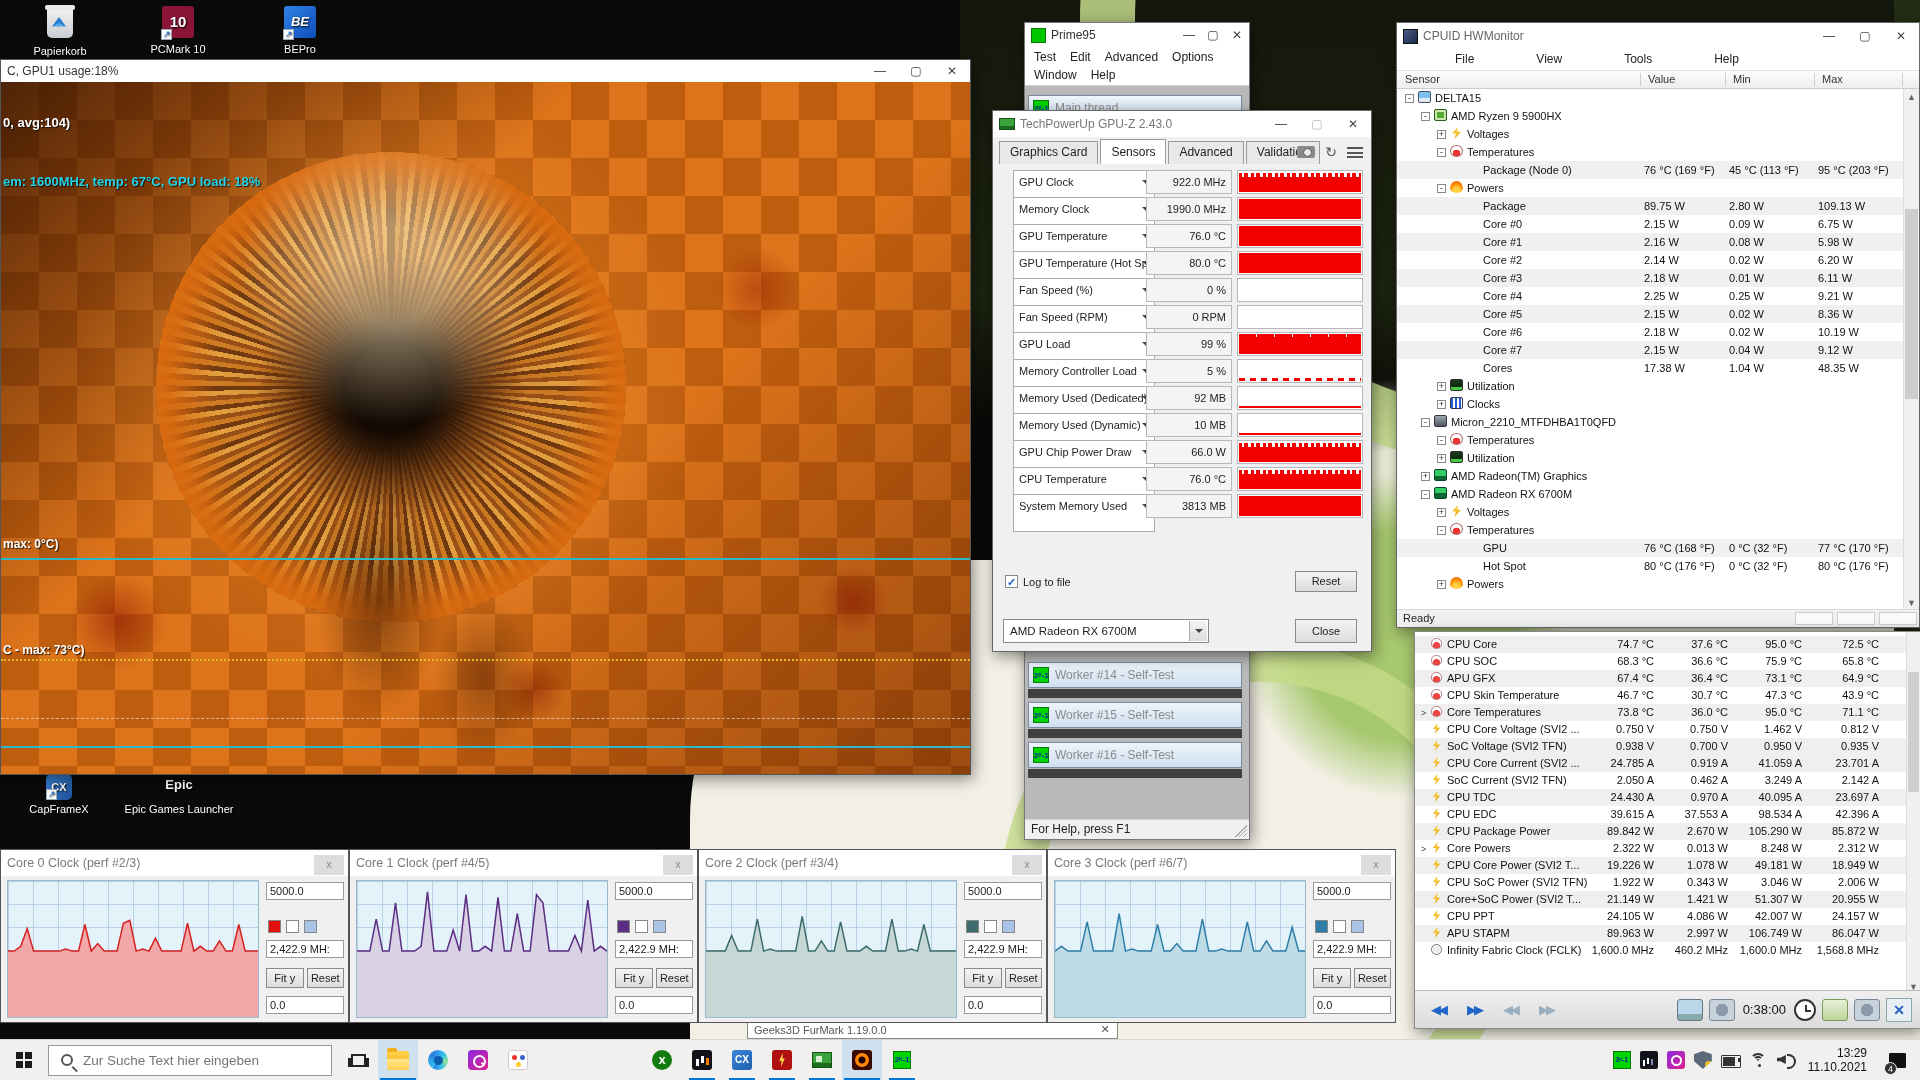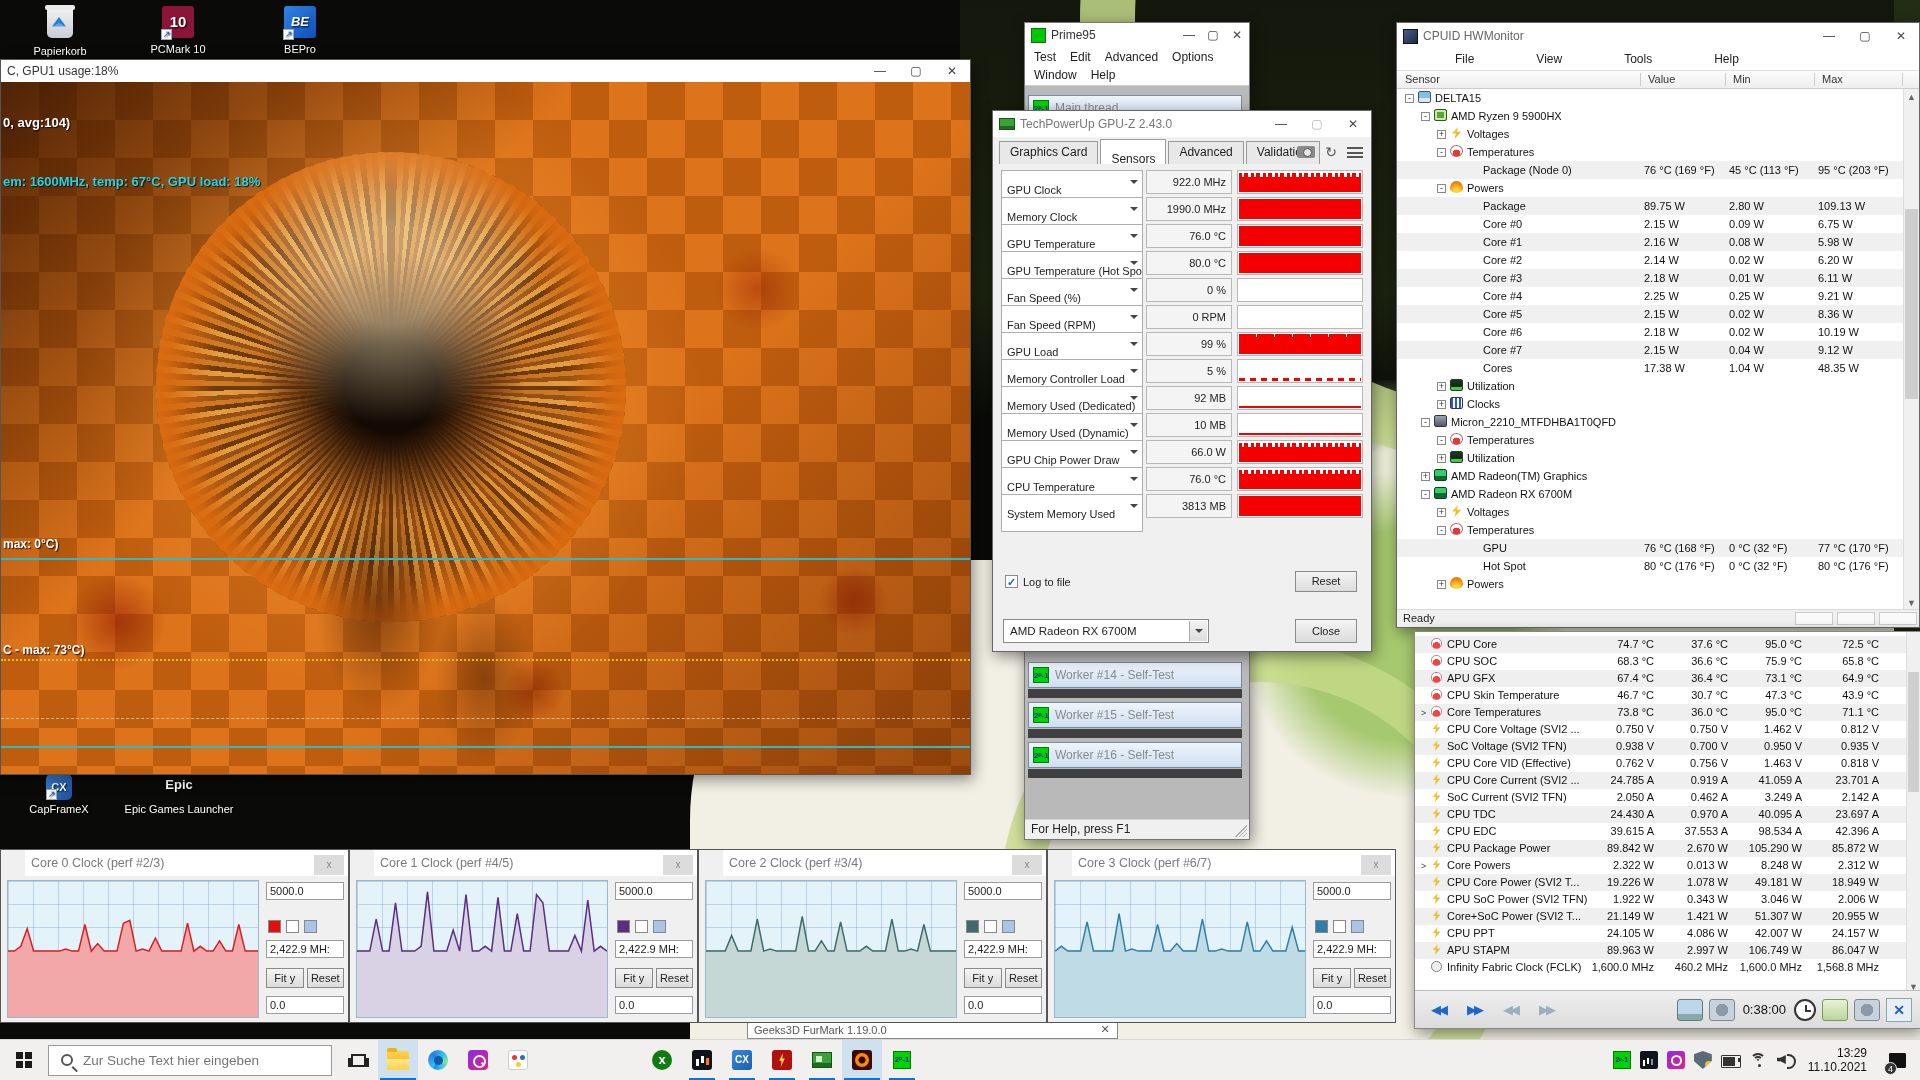--- a/index.html
+++ b/index.html
@@ -83,30 +83,30 @@
   #prime95 .sbar{position:absolute;left:0;right:0;bottom:0;height:20px;background:#f0f0f0;border-top:1px solid #d5d5d5;font-size:12px;color:#222;padding:2px 6px;}
   #prime95 .grip{position:absolute;right:2px;bottom:2px;width:12px;height:12px;background:linear-gradient(135deg,transparent 50%,#aaa 50%,#aaa 55%,transparent 55%,transparent 65%,#aaa 65%,#aaa 70%,transparent 70%,transparent 80%,#aaa 80%,#aaa 85%,transparent 85%);}
   .p95-titleico{width:15px;height:15px;background:#00c800;border:1px solid #067a06;}
 
   
   #gpuz{left:992px;top:110px;width:380px;height:542px;background:#f0f0f0;border:1px solid #666;}
   #gpuz .tbar{height:26px;}
   .gz-cardico{width:16px;height:12px;background:linear-gradient(180deg,#3aa23a 70%,#1d6b1d 70%);border:1px solid #145514;}
   .gz-tabs{position:absolute;left:6px;top:30px;right:6px;height:23px;display:flex;font-size:12px;color:#222;}
   .gz-tab{padding:3px 10px 0;border:1px solid #9a9a9a;border-bottom:none;background:#e8e8e8;margin-right:2px;height:23px;}
-  .gz-tab.active{background:#fff;height:25px;margin-top:-2px;padding-top:12px;}
+  .gz-tab.active{background:#fff;height:25px;margin-top:-2px;padding-top:5px;}
   .gz-tools{position:absolute;right:8px;top:33px;display:flex;gap:10px;align-items:center;color:#555;}
   .cam{width:18px;height:12px;background:#8a8a8a;border-radius:2px;position:relative;}
   .cam:before{content:"";position:absolute;left:6px;top:2px;width:7px;height:7px;border-radius:50%;background:#e8e8e8;border:1px solid #555;}
   .refr{font-size:14px;color:#555;}
   .hamb{width:16px;height:11px;border-top:2px solid #555;border-bottom:2px solid #555;position:relative;}
   .hamb:before{content:"";position:absolute;left:0;right:0;top:3px;height:2px;background:#555;}
   .gz-list{position:absolute;left:0;top:58px;width:100%;}
   .gz-row{height:26px;margin-bottom:1px;position:relative;font-size:11px;color:#222;}
-  .gz-lbl{position:absolute;left:8px;width:142px;height:38px;top:1px;background:#fff;border:1px solid #abadb3;line-height:22px;padding:8px 16px 0 5px;white-space:nowrap;overflow:hidden;}
+  .gz-lbl{position:absolute;left:20px;width:142px;height:38px;top:1px;background:#fff;border:1px solid #abadb3;line-height:22px;padding:0 16px 0 5px;white-space:nowrap;overflow:hidden;}
   .gz-lbl .dd{position:absolute;right:4px;top:9px;width:0;height:0;border:4px solid transparent;border-top-color:#444;}
   .gz-val{position:absolute;left:153px;width:86px;height:24px;top:1px;background:#f4f4f4;border:1px solid #b8b8b8;line-height:22px;text-align:right;padding-right:5px;}
   .gz-graph{position:absolute;left:244px;width:126px;height:24px;top:1px;background:#fff;border:1px solid #b8b8b8;overflow:hidden;}
   .gz-graph .bar{position:absolute;left:1px;right:1px;bottom:1px;}
   .g-full .bar{top:1px;background:#f40000;}
   .g-spiky .bar{top:6px;background:#f40000;}
   .g-spiky .bar:before{content:"";position:absolute;left:0;right:0;top:-4px;height:4px;
      background:repeating-linear-gradient(90deg,#f40000 0 3px,transparent 3px 5px,#f40000 5px 9px,transparent 9px 12px);}
   .g-notched .bar{top:1px;background:#f40000;}
   .g-notched .bar:before{content:"";position:absolute;left:0;right:0;top:0;height:3px;
@@ -188,21 +188,21 @@
   .tb-mon{background:linear-gradient(180deg,#bcd6ea 70%,#8aa 70%);border:1px solid #678;}
   .tb-gear{background:radial-gradient(circle,#8a9aa8 40%,#c8d2da 41%);border:1px solid #789;}
   .tb-timer{font-size:13px;color:#111;padding:0 2px;}
   .tb-clockface{width:22px;height:22px;border-radius:50%;border:2px solid #333;background:#fff;position:relative;}
   .tb-clockface:before{content:"";position:absolute;left:9px;top:4px;width:2px;height:7px;background:#333;}
   .tb-clockface:after{content:"";position:absolute;left:9px;top:9px;width:6px;height:2px;background:#333;}
   .tb-page{background:linear-gradient(180deg,#e8f2d8,#bcd49a);border:1px solid #7a9a5a;}
   .tb-x{width:26px;height:24px;border:1px solid #8aa;background:#e8eef4;color:#1e5fc0;font-weight:bold;font-size:14px;text-align:center;line-height:22px;}
 
   
-  .clkwin{position:absolute;top:849px;width:349px;height:174px;background:#f0f0f0;border:1px solid #555;padding-left:24px;}
+  .clkwin{position:absolute;top:849px;width:349px;height:174px;background:#f0f0f0;border:1px solid #555;}
   .clkwin .tbar{height:26px;}
   .clkwin .ttl{color:#7a7a7a;font-size:12.5px;}
   .clk-close{width:30px;height:20px;margin:3px 4px 0 0;background:#dcdcdc;color:#888;font-size:10px;text-align:center;line-height:20px;}
   .clk-graph{position:absolute;left:6px;top:30px;width:252px;height:138px;background:#e4f2fa;border:1px solid #9ab8cc;overflow:hidden;
      background-image:linear-gradient(rgba(110,150,195,.35) 1px,transparent 1px),linear-gradient(90deg,rgba(110,150,195,.35) 1px,transparent 1px);
      background-size:25px 23px;}
   .clk-side{position:absolute;left:263px;top:30px;width:82px;height:138px;font-size:11px;color:#222;}
   .clk-box{position:absolute;left:2px;right:2px;height:18px;background:#fff;border:1px solid #9a9a9a;line-height:16px;padding:0 3px;white-space:nowrap;overflow:hidden;}
   .clk-sw{position:absolute;top:40px;left:4px;display:flex;gap:5px;}
   .clk-sw span{width:13px;height:13px;border:1px solid #888;}
@@ -822,27 +822,20 @@
         </div>
 
         <div class="hwi-row shade">
           <span class="hwi-exp"></span><span class="hwi-ico power"></span><span class="hwi-lbl">SoC Voltage (SVI2 TFN)</span>
           <span class="hwi-c c1">0.938 V</span>
           <span class="hwi-c c2">0.700 V</span>
           <span class="hwi-c c3">0.950 V</span>
           <span class="hwi-c c4">0.935 V</span>
         </div>
 
-        <div class="hwi-row">
-          <span class="hwi-exp"></span><span class="hwi-ico power"></span><span class="hwi-lbl">CPU Core VID (Effective)</span>
-          <span class="hwi-c c1">0.762 V</span>
-          <span class="hwi-c c2">0.756 V</span>
-          <span class="hwi-c c3">1.463 V</span>
-          <span class="hwi-c c4">0.818 V</span>
-        </div>
 
         <div class="hwi-row shade">
           <span class="hwi-exp"></span><span class="hwi-ico power"></span><span class="hwi-lbl">CPU Core Current (SVI2 ...</span>
           <span class="hwi-c c1">24.785 A</span>
           <span class="hwi-c c2">0.919 A</span>
           <span class="hwi-c c3">41.059 A</span>
           <span class="hwi-c c4">23.701 A</span>
         </div>
 
         <div class="hwi-row">

